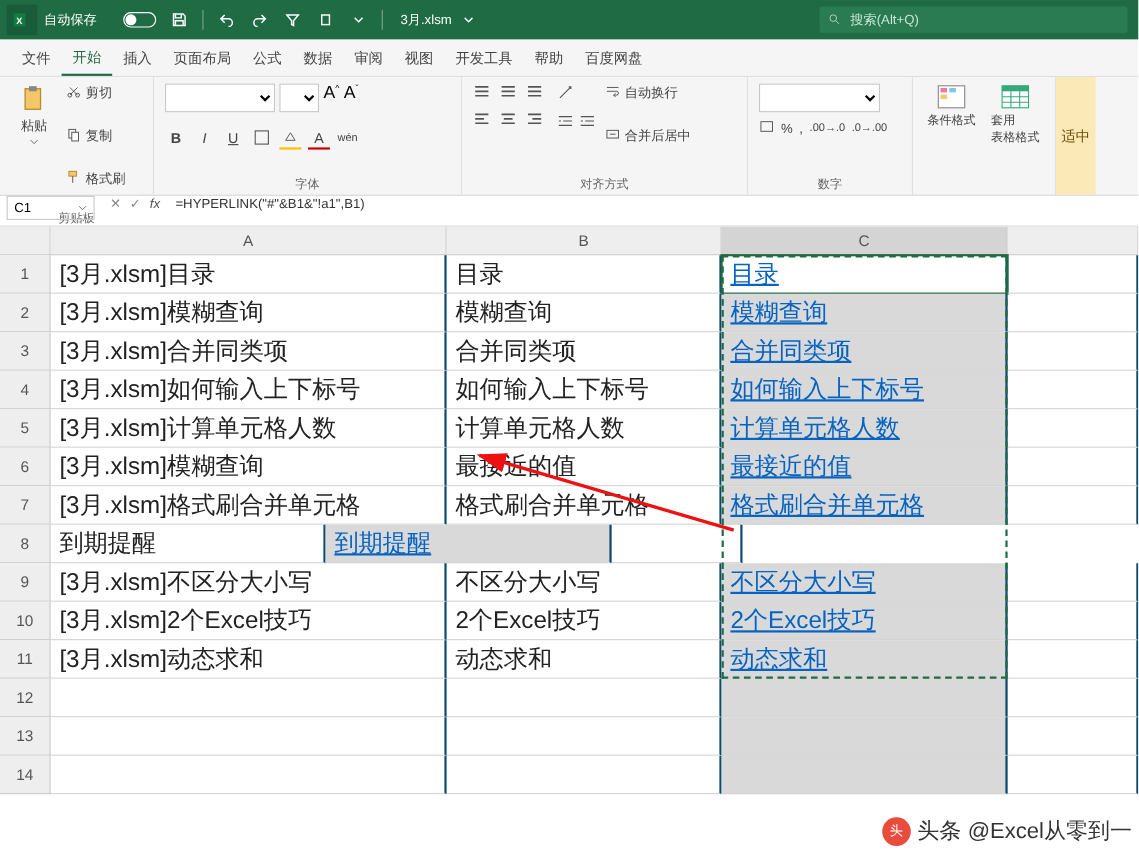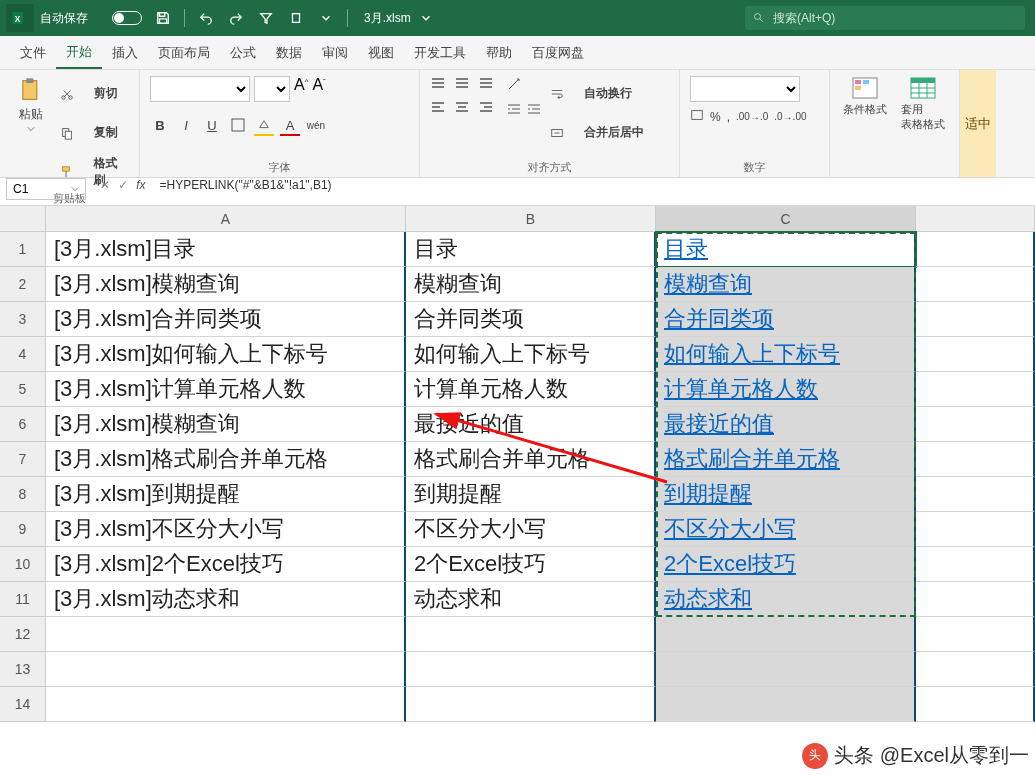--- a/index.html
+++ b/index.html
@@ -23,21 +23,21 @@
 .menubar .mitem { padding: 0 10px; font-size: 13px; color: #444; height: 100%; display: flex; align-items: center; cursor: pointer; }
 .menubar .mitem.active { border-bottom: 2px solid #1f6b44; color: #1f6b44; }
 
 .ribbon { height: 108px; background: #f5f5f5; border-bottom: 1px solid #d8d8d8; display: flex; }
 .ribbon .group { border-right: 1px solid #e0e0e0; padding: 6px 10px 2px; display: flex; flex-direction: column; }
 .ribbon .group .body { flex: 1; display: flex; align-items: flex-start; gap: 8px; }
 .ribbon .group .label { text-align: center; font-size: 11px; color: #666; padding-top: 2px; }
 .ribbon .big-btn { display: flex; flex-direction: column; align-items: center; gap: 2px; font-size: 12px; color: #444; width: 42px; }
 .ribbon .big-btn .ico { width: 28px; height: 28px; }
 .ribbon .vlist { display: flex; flex-direction: column; gap: 4px; font-size: 12px; color: #444; }
-.ribbon .vlist .row { display: flex; align-items: center; gap: 20px; font-weight: bold; }
+.ribbon .vlist .row { display: flex; align-items: flex-start; gap: 4px; }
 .ribbon .vlist .row svg { width: 14px; height: 14px; }
 .ribbon select, .ribbon .drop { font-size: 12px; height: 22px; border: 1px solid #c8c8c8; background: #fff; padding: 12px 4px; }
 .font-row { display: flex; gap: 4px; margin-bottom: 6px; }
 .font-row .fontname { width: 100px; }
 .font-row .fontsize { width: 36px; }
 .btnrow { display: flex; gap: 6px; }
 .btnrow .icobtn { width: 20px; height: 20px; display: flex; align-items: center; justify-content: center; font-size: 13px; color: #444; border-bottom: 2px solid transparent; }
 .btnrow .icobtn.u { text-decoration: underline; }
 .align-grid { display: grid; grid-template-columns: repeat(3, 20px); gap: 4px; }
 .align-grid svg { width: 16px; height: 16px; stroke: #555; stroke-width: 1.5; fill: none; }
@@ -398,21 +398,20 @@
       </div>
       <div class="row">
         <div class="rh">7</div>
         <div class="cell colA">[3月.xlsm]格式刷合并单元格</div>
         <div class="cell colB">格式刷合并单元格</div>
         <div class="cell colC selcol link">格式刷合并单元格</div>
         <div class="cell colD"></div>
       </div>
       <div class="row">
         <div class="rh">8</div>
-        <div class="cell colA">[3月.xlsm]到期提醒</div>
         <div class="cell colB">到期提醒</div>
         <div class="cell colC selcol link">到期提醒</div>
         <div class="cell colD"></div>
       </div>
       <div class="row">
         <div class="rh">9</div>
         <div class="cell colA">[3月.xlsm]不区分大小写</div>
         <div class="cell colB">不区分大小写</div>
         <div class="cell colC selcol link">不区分大小写</div>
         <div class="cell colD"></div>

